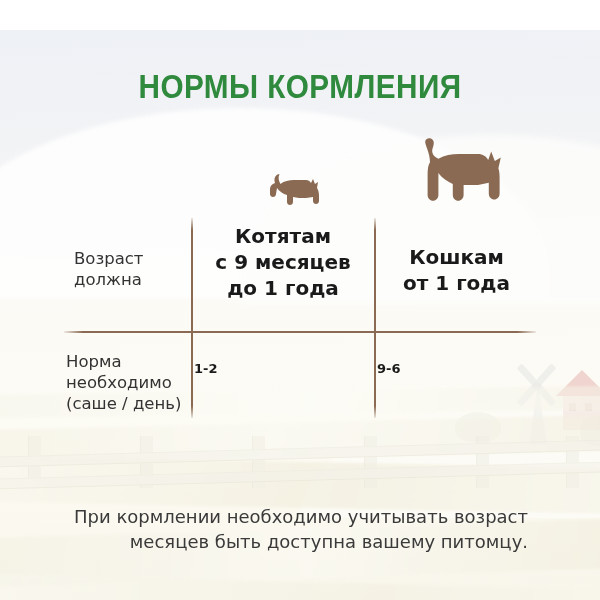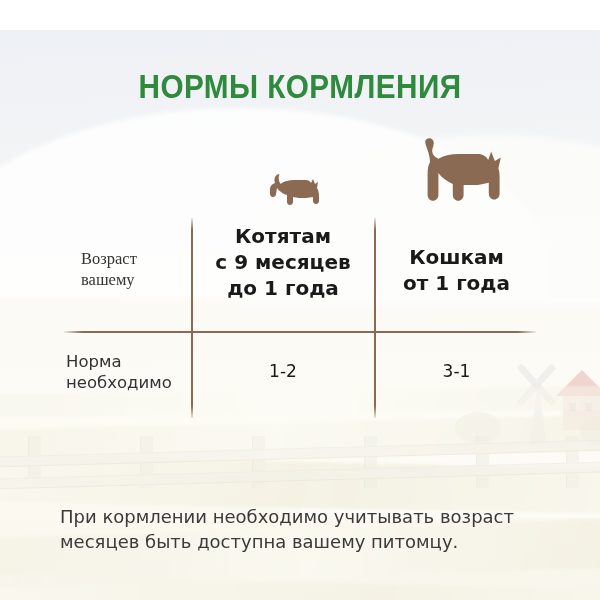--- a/index.html
+++ b/index.html
@@ -230,41 +230,40 @@
   }
   .cell-head {
     color: #1a1a1a;
     font-size: 20px;
     line-height: 26px;
     font-weight: bold;
     text-align: center;
   }
   .cell-value {
     color: #1a1a1a;
-    font-size: 17px;
-    font-weight: normal;
-    text-align: center;
-  }
-
-  
-  .c-r1c1 { left: 17px;   top: 30px;  width: 120px; font-family: Liberation Serif, serif; }
+    font-size: 13px;
+    font-weight: bold;
+  }
+
+  
+  .c-r1c1 { left: 10px;   top: 30px;  width: 120px; }
   .c-r1c2 { left: 130px; top: 5px;  width: 178px; }
   .c-r1c3 { left: 313px; top: 26px;  width: 159px; }
   
   .c-r2c1 { left: 2px;   top: 133px; width: 122px; }
   .c-r2c2 { left: 130px; top: 143px; width: 178px; }
   .c-r2c3 { left: 313px; top: 143px; width: 159px; }
 
   
   .footer {
     position: absolute;
-    left: 60px;
+    left: 48px;
     top: 474px;
     width: 480px;
-    text-align: left;
+    text-align: right;
     color: #3a3a3a;
     font-size: 18px;
     line-height: 25px;
   }
   .footer div { white-space: nowrap; }
 </style>
 </head>
 <body>
 
 <div id="poster">
@@ -335,41 +334,42 @@
   </svg>
 
   <div class="table-area">
 
     <div class="vline vline-1"></div>
     <div class="vline vline-2"></div>
     <div class="hline"></div>
 
     <div class="cell cell-label c-r1c1">
       <div>Возраст</div>
-      <div>вашему</div>
+      <div>должна</div>
     </div>
 
     <div class="cell cell-head c-r1c2">
       <div>Котятам</div>
       <div>с 9 месяцев</div>
       <div>до 1 года</div>
     </div>
 
     <div class="cell cell-head c-r1c3">
       <div>Кошкам</div>
       <div>от 1 года</div>
     </div>
 
     <div class="cell cell-label c-r2c1">
       <div>Норма</div>
       <div>необходимо</div>
+      <div>(саше / день)</div>
     </div>
 
     <div class="cell cell-value c-r2c2">1-2</div>
-    <div class="cell cell-value c-r2c3">3-1</div>
+    <div class="cell cell-value c-r2c3">9-6</div>
   </div>
 
   <div class="footer">
     <div>При кормлении необходимо учитывать возраст</div>
     <div>месяцев быть доступна вашему питомцу.</div>
   </div>
 
 </div>
 
 </body></html>

